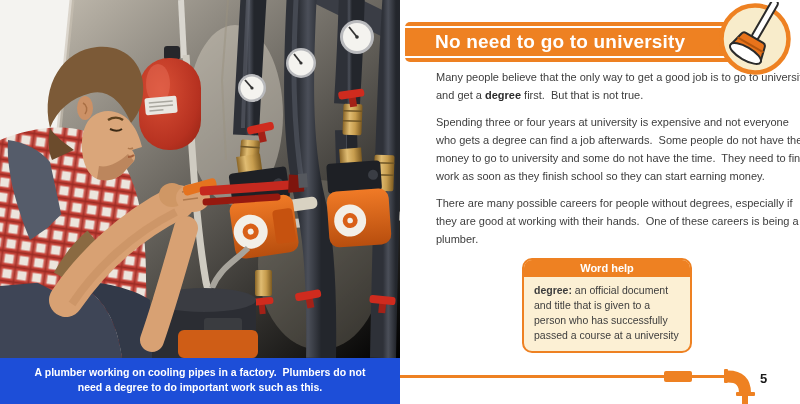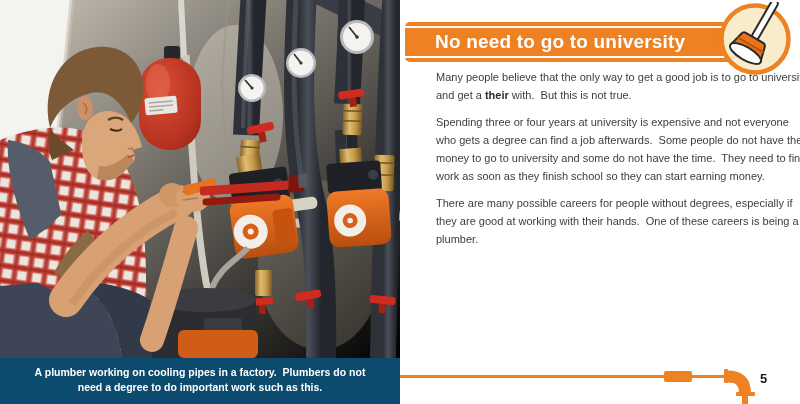--- a/index.html
+++ b/index.html
@@ -6,21 +6,21 @@
   body { background:#e9e9e9; font-family:"Liberation Sans", sans-serif; }
   .page {
     position:relative; width:800px; height:404px; background:#ffffff;
     overflow:hidden; font-family:"Liberation Sans", sans-serif;
   }
   
   .photo-fig { position:absolute; left:0; top:0; width:400px; height:404px; }
   .photo-fig svg.photo { display:block; width:400px; height:358px; }
   .caption-bar {
     position:absolute; left:0; top:358px; width:400px; height:46px;
-    background:#0c4a6e; color:#ffffff; font-weight:bold;
+    background:#1d4ed8; color:#ffffff; font-weight:bold;
     font-size:10.5px; line-height:15px; text-align:center;
     padding:7px 26px 0 26px; white-space:pre-wrap;
   }
   
   .right-page { position:absolute; left:400px; top:0; width:400px; height:356px; }
   .title-banner {
     position:absolute; left:5px; top:22px; width:368px; height:40px;
     background:#EE8122; border-radius:5px 0 0 5px;
   }
   .title-banner::before, .title-banner::after {
@@ -273,25 +273,29 @@
         <g transform="rotate(30 37 35)">
           <rect x="33.5" y="-7" width="7" height="44" rx="3.2" fill="#ffffff" stroke="#2b2b2b" stroke-width="2"></rect>
           <path d="M27,36 L47,36 C49,36 50,37 50.5,39 L54,53 L20,53 L23.5,39 C24,37 25,36 27,36 Z" fill="#E8731B" stroke="#2b2b2b" stroke-width="2"></path>
           <path d="M22,44 L52,44" stroke="#b4560e" stroke-width="2"></path>
           <ellipse cx="37" cy="54" rx="17.5" ry="6.5" fill="#ffffff" stroke="#2b2b2b" stroke-width="2"></ellipse>
         </g>
       </svg>
     </div>
 
     <div class="body-text">
-      <p><span>Many people believe that the only way to get a good job is to go to university and get a </span><strong>their</strong><span> with.  But this is not true.</span></p>
+      <p><span>Many people believe that the only way to get a good job is to go to university and get a </span><strong>degree</strong><span> first.  But that is not true.</span></p>
       <p>Spending three or four years at university is expensive and not everyone who gets a degree can find a job afterwards.  Some people do not have the money to go to university and some do not have the time.  They need to find work as soon as they finish school so they can start earning money.</p>
       <p>There are many possible careers for people without degrees, especially if they are good at working with their hands.  One of these careers is being a plumber.</p>
     </div>
 
+    <aside class="word-help">
+      <div class="wh-title">Word help</div>
+      <p class="wh-body"><strong>degree:</strong><span> an official document and title that is given to a person who has successfully passed a course at a university</span></p>
+    </aside>
 
     <svg class="pipe-deco" viewBox="0 0 362 36">
       <rect x="0" y="7" width="266" height="3" fill="#EE8122"></rect>
       <rect x="264" y="3" width="28" height="11" rx="2" fill="#EE8122"></rect>
       <rect x="292" y="7" width="34" height="3" fill="#EE8122"></rect>
       <rect x="324" y="1" width="4" height="14" rx="1" fill="#EE8122"></rect>
       <path d="M328,8.5 Q345,8.5 345,25" stroke="#EE8122" stroke-width="12" fill="none"></path>
       <rect x="336" y="24" width="19" height="4" rx="1" fill="#EE8122"></rect>
       <rect x="342" y="27" width="6" height="9" fill="#EE8122"></rect>
     </svg>

